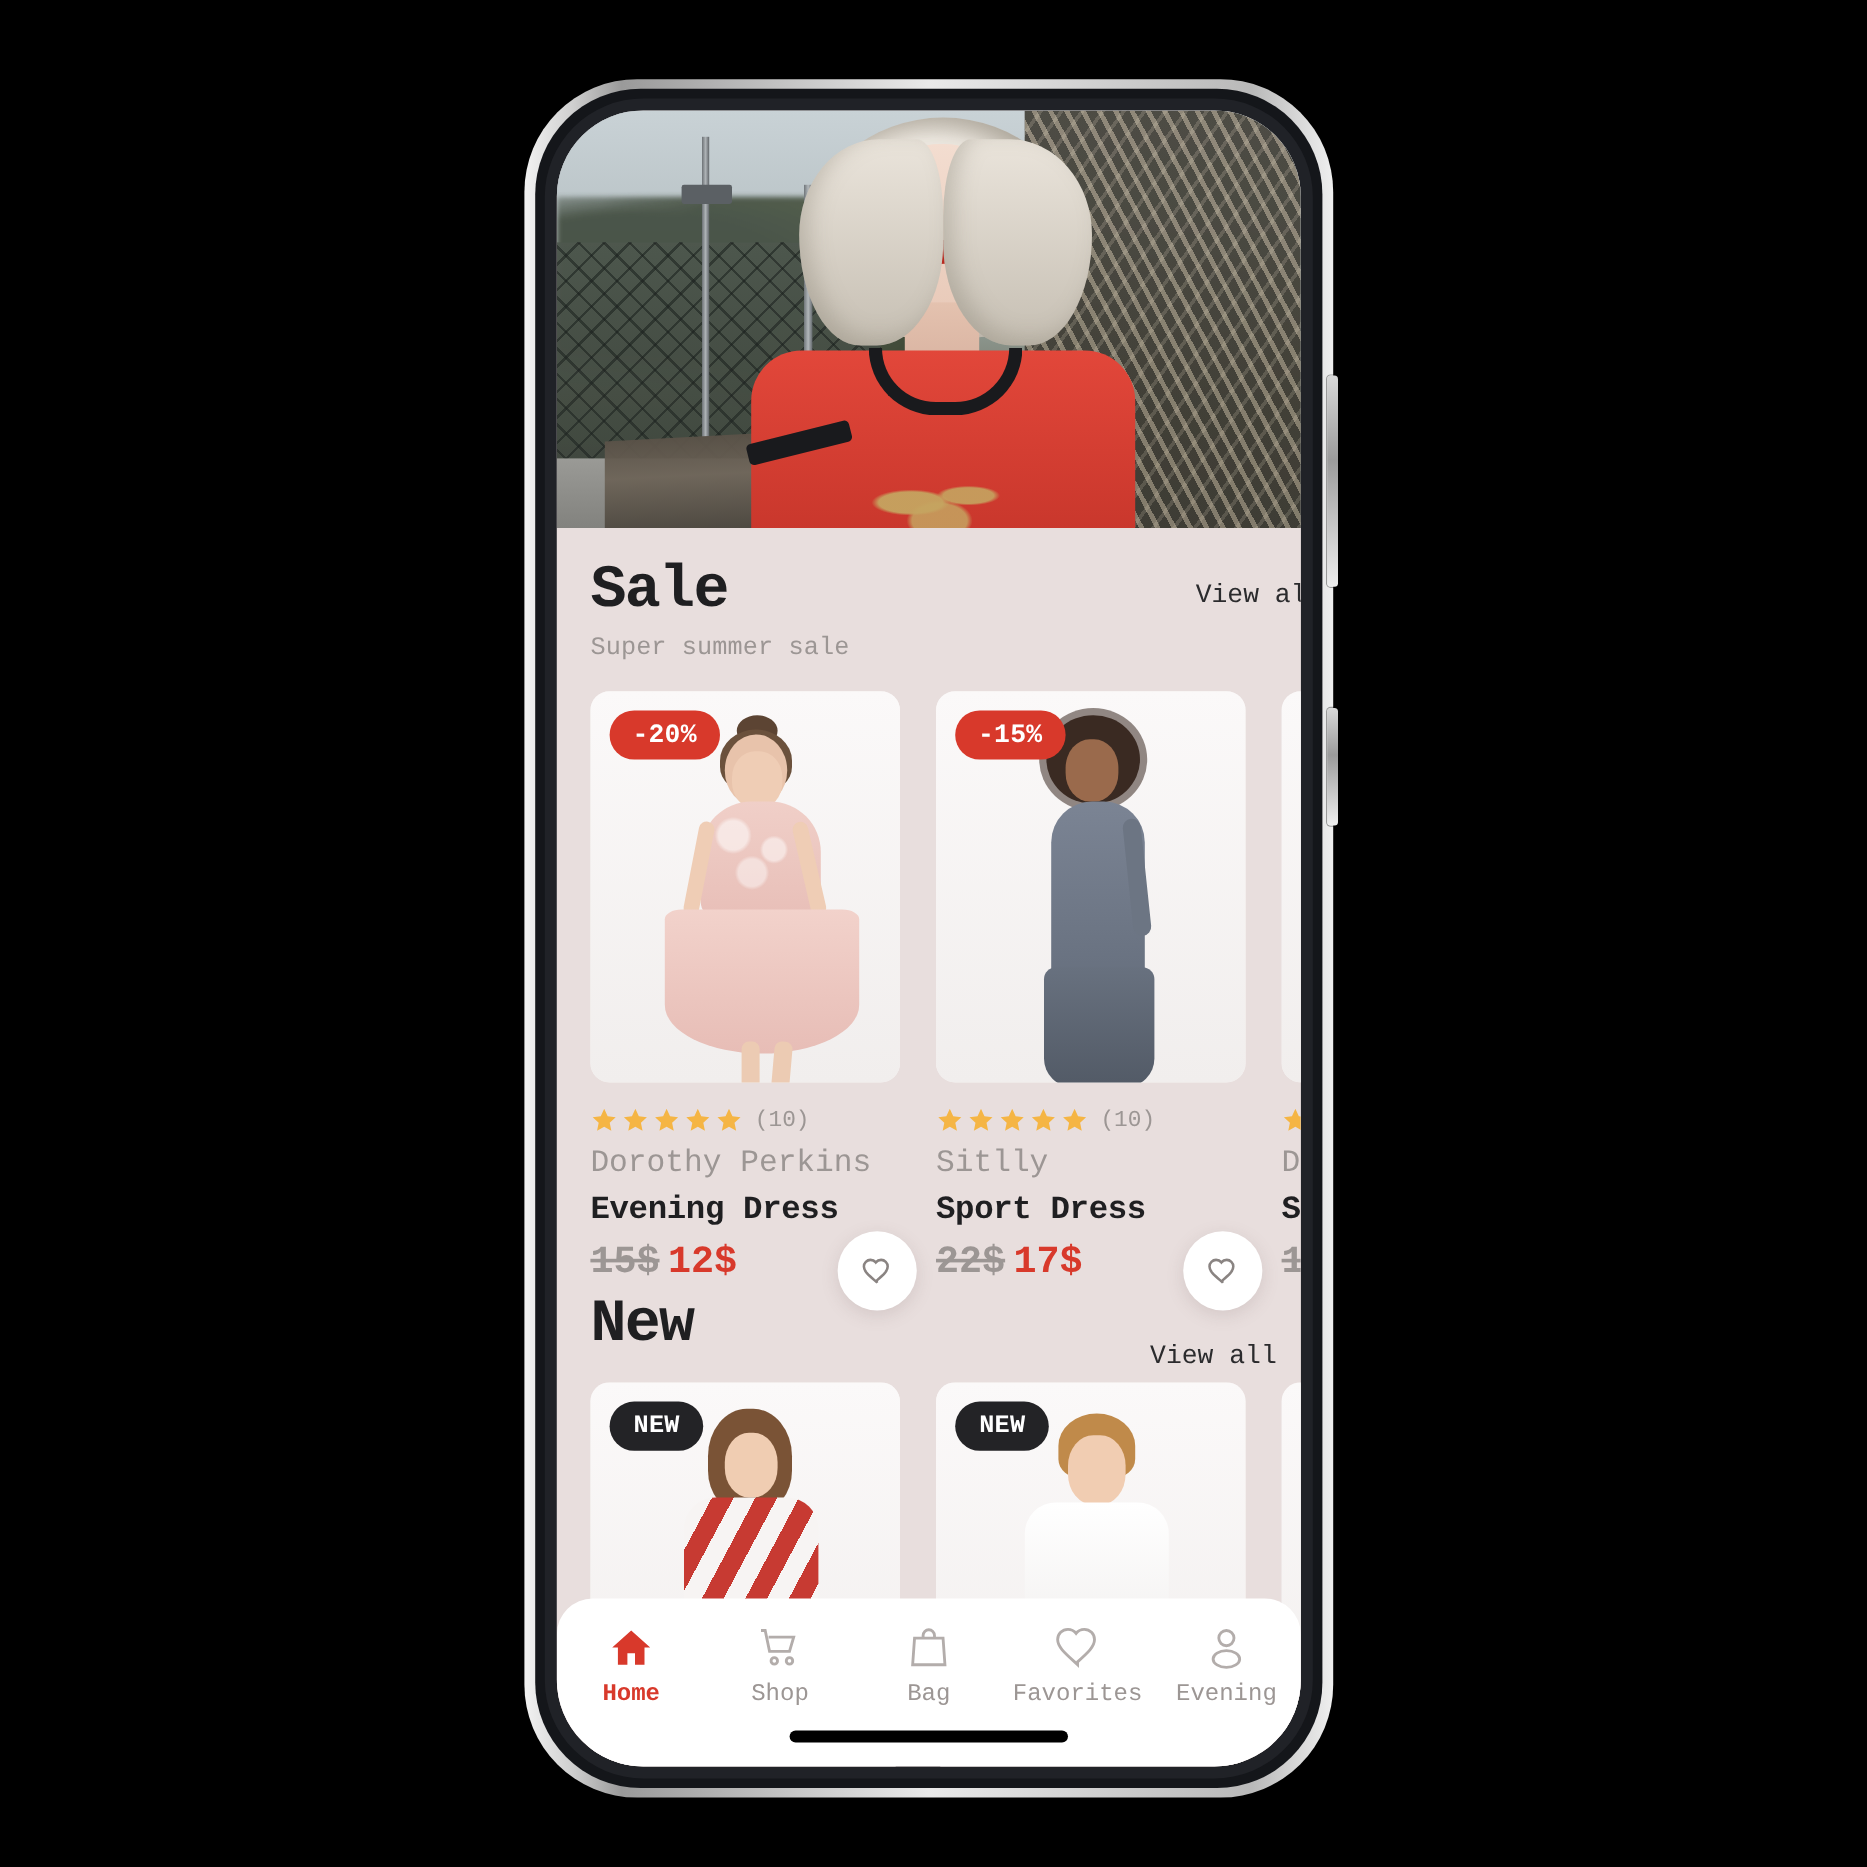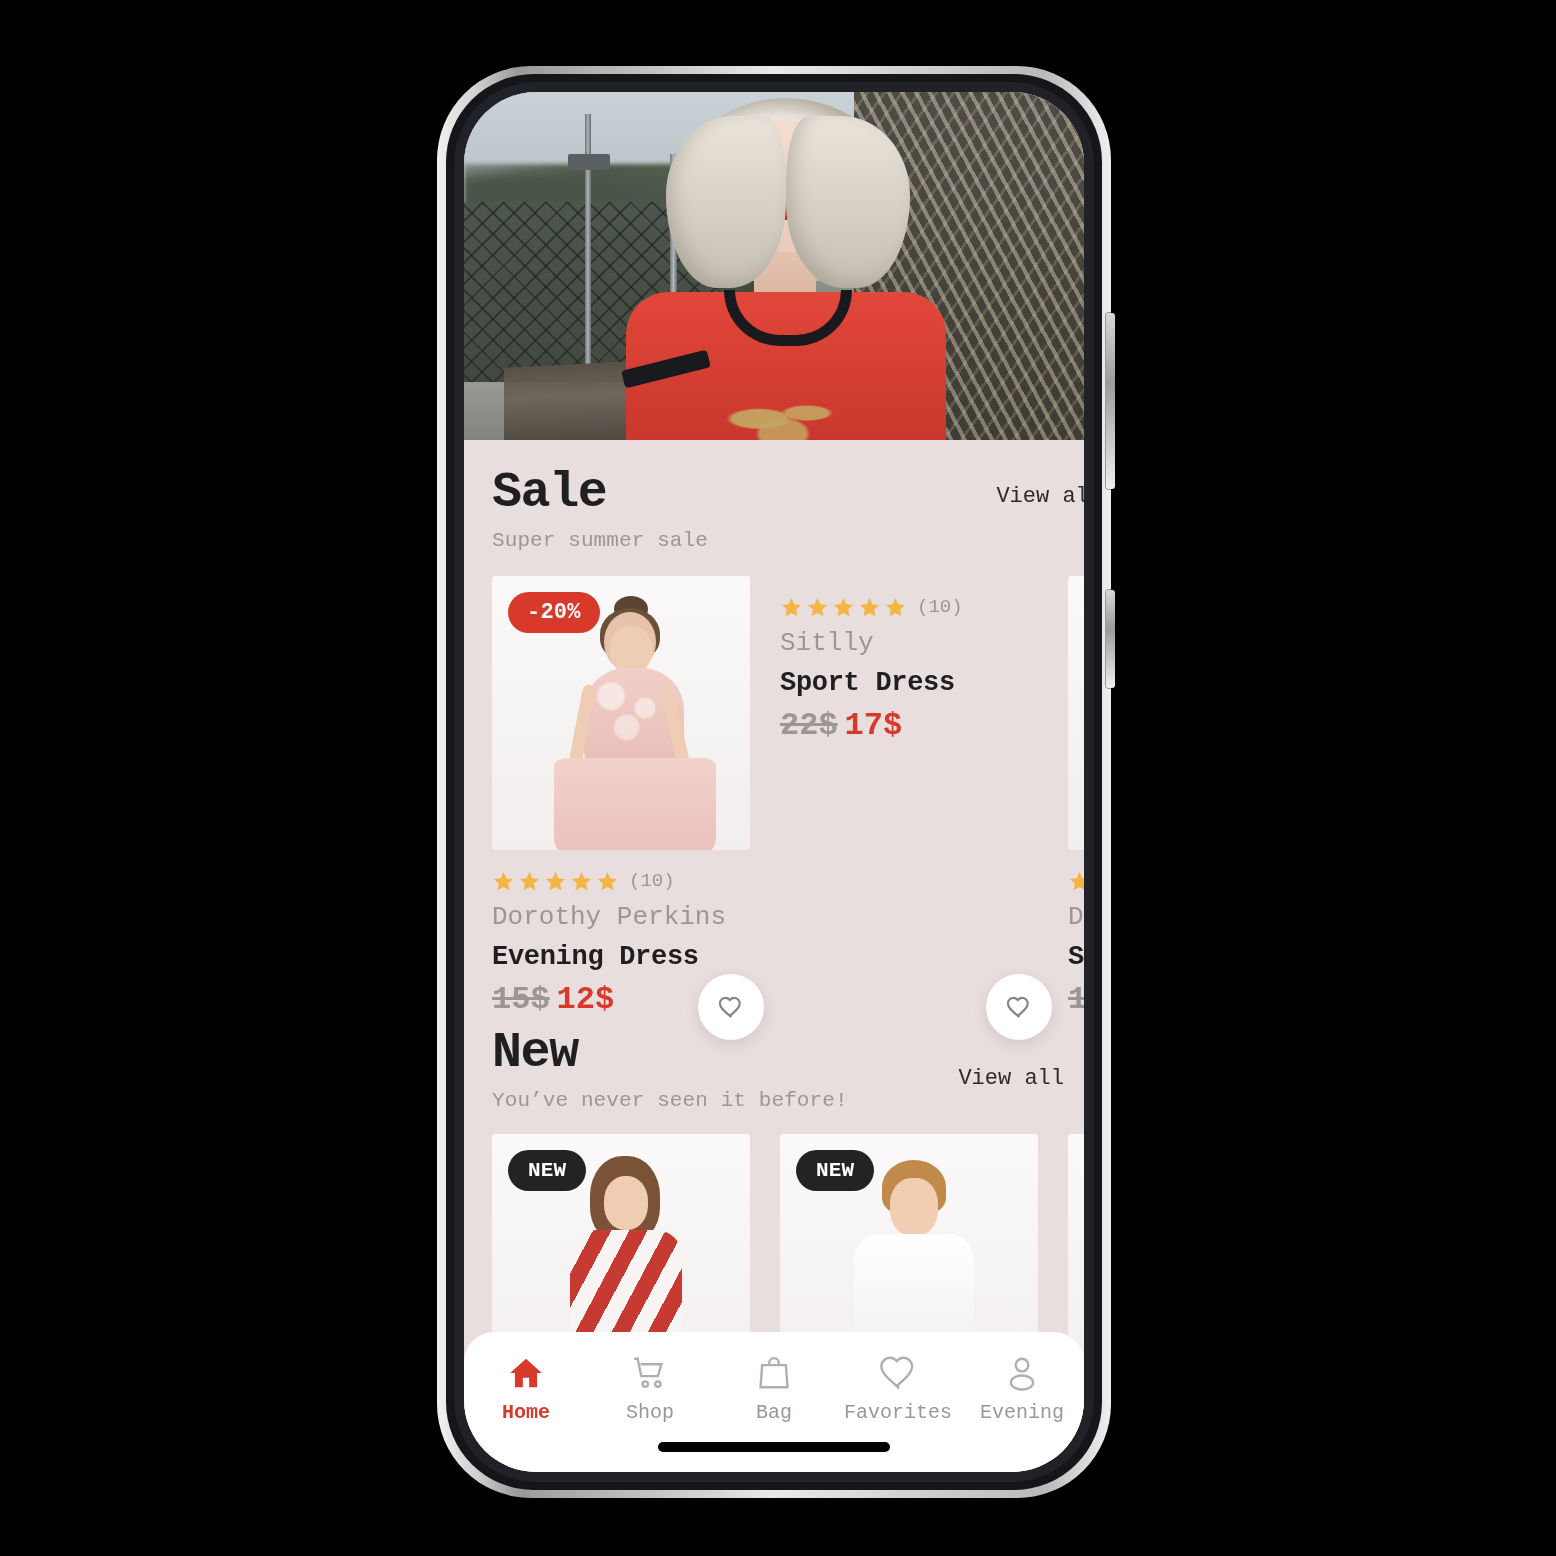--- a/index.html
+++ b/index.html
@@ -155,22 +155,22 @@
   .sec-sub{ font-size:21px; color:#9c9694; margin-top:11px; letter-spacing:.1px; }
   .view-all{
     position:absolute; right:-18px; top:44px; font-size:22px; color:#2b2b2d;
     white-space:nowrap;
   }
 
   
   .row{ display:flex; gap:30px; padding:0 28px; margin-top:24px; }
   .card{ width:258px; flex:0 0 258px; position:relative; }
   .card-img{
-    position:relative; width:258px; height:274px; background:#f6f3f2;
-    border-radius:4px; overflow:hidden;
+    position:relative; width:258px; height:326px; background:#f6f3f2;
+    border-radius:16px; overflow:hidden;
   }
   .badge{
     position:absolute; left:16px; top:16px; z-index:3;
     background:#d8392b; color:#fff; font-size:22px; font-weight:700;
     padding:8px 19px; border-radius:28px; letter-spacing:.2px;
   }
   .badge.new{ background:#232326; font-size:21px; padding:9px 20px; }
   .fav{
     position:absolute; right:-14px; bottom:-22px; width:66px; height:66px;
     background:#fff; border-radius:50%; z-index:4;
@@ -337,20 +337,31 @@
             <span class="rcount">(10)</span>
           </div>
           <div class="brand">Dorothy Perkins</div>
           <div class="pname">Evening Dress</div>
           <div class="prices">
             <span class="old">15$</span><span class="new-p">12$</span>
           </div>
         </div>
 
         <div class="card">
+          <div class="card-img">
+            <div class="m-wrap">
+              <div class="m-bg"></div>
+              <div class="m2-hair"></div>
+              <div class="m2-face"></div>
+              <div class="m2-body"></div>
+              <div class="m2-arm"></div>
+              <div class="m2-skirt"></div>
+            </div>
+            <div class="badge">-15%</div>
+          </div>
           <div class="fav">
             <svg viewBox="0 0 24 24" fill="none" stroke="#8a8482" stroke-width="1.8">
               <path d="M12 20.5l-1.4-1.3C5.5 14.9 2.5 12.2 2.5 8.9 2.5 6.3 4.6 4.2 7.2 4.2c1.5 0 2.9.7 3.8 1.8.9-1.1 2.3-1.8 3.8-1.8 2.6 0 4.7 2.1 4.7 4.7 0 3.3-3 6-8.1 10.3L12 20.5z"></path>
             </svg>
           </div>
           <div class="stars">
             <svg viewBox="0 0 24 24" fill="#f5b544">
                 <path d="M12 2l3 6.6 7 .8-5.2 4.8 1.4 7L12 17.8 5.8 21.2l1.4-7L2 9.4l7-.8z"></path>
               </svg>
             <svg viewBox="0 0 24 24" fill="#f5b544">
@@ -391,21 +402,20 @@
           <div class="brand">Do</div>
           <div class="pname">S</div>
           <div class="prices">
             <span class="old">14</span>
           </div>
         </div>
       </div>
 
       <div class="sec-head" style="padding-top:10px;">
         <div class="sec-title">New</div>
-        <div class="sec-sub">You’ve never seen it before!</div>
         <div class="view-all" style="right:20px; top:48px;">View all</div>
       </div>
 
       <div class="row" style="margin-top:22px;">
         <div class="card">
           <div class="card-img">
             <div class="m-wrap">
               <div class="m-bg"></div>
               <div class="m3-hair"></div>
               <div class="m3-face"></div>

